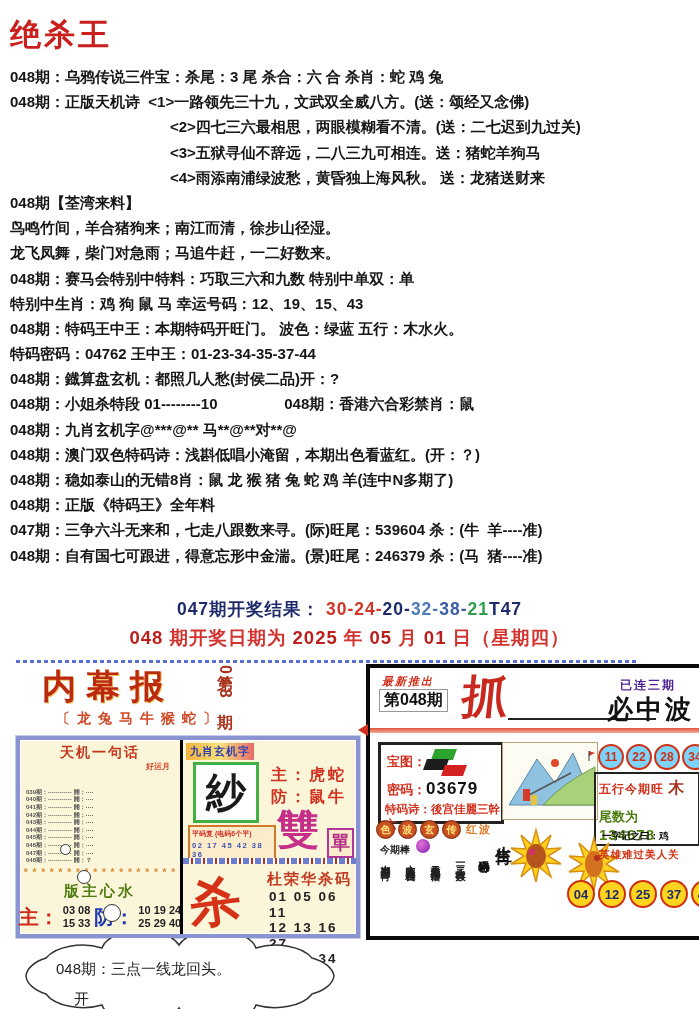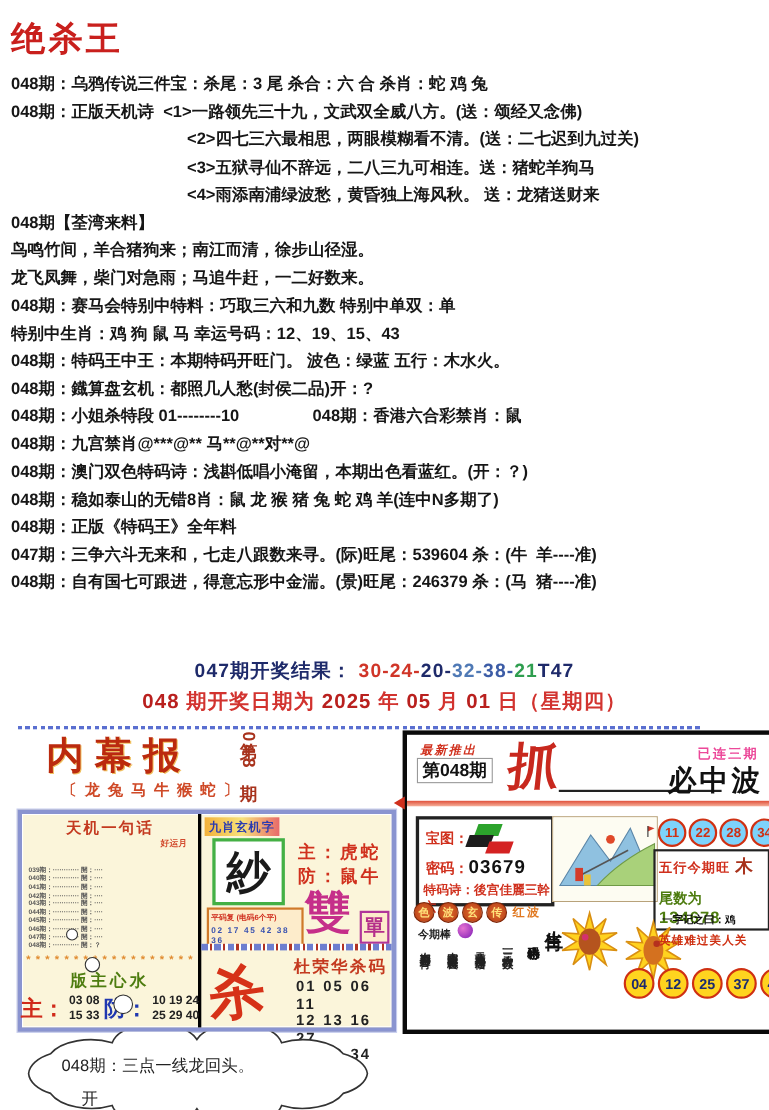--- a/index.html
+++ b/index.html
@@ -57,21 +57,21 @@
   .sha-rows div{line-height:15.5px;}
   .hole{position:absolute;background:#fff;border:1.5px solid #333;border-radius:50%;}
 
   
   .rf{position:absolute;left:366px;top:664px;width:330px;height:268px;border:4px solid #0a0a0a;background:#fff;}
   .rf-promo{position:absolute;left:12px;top:6px;font-size:11px;color:#d0301d;font-weight:bold;font-style:italic;letter-spacing:2px;}
   .rf-issue{position:absolute;left:9px;top:21px;font-size:16px;font-weight:bold;color:#111;border:1px solid #999;padding:0 4px;}
   .rf-zhua{position:absolute;left:92px;top:-2px;font-size:46px;color:#c8281e;font-weight:bold;transform:skewX(-6deg);
            font-family:"Liberation Serif",serif;}
   .rf-underline{position:absolute;left:138px;top:50px;width:148px;height:2px;background:#222;}
-  .rf-streak{position:absolute;right:10px;top:9px;font-size:12px;font-weight:bold;color:#ec4899;letter-spacing:2px;}
+  .rf-streak{position:absolute;right:24px;top:9px;font-size:12px;font-weight:bold;color:#4c1d95;letter-spacing:2px;}
   .rf-wave{position:absolute;right:6px;top:24px;font-size:26px;font-weight:bold;color:#111;letter-spacing:3px;
            font-family:"Liberation Serif",serif;}
   .rf-divider{position:absolute;left:0;top:60px;width:100%;height:5px;background:linear-gradient(#e0503a,#f5b09a);}
   .rf-arrow{position:absolute;left:-12px;top:56px;width:0;height:0;border-top:6px solid transparent;
             border-bottom:6px solid transparent;border-right:10px solid #d0301d;}
   .baotu-box{position:absolute;left:8px;top:74px;width:120px;height:76px;border:3px solid #222;}
   .baotu-label{position:absolute;left:6px;top:8px;font-size:13px;color:#d0301d;font-weight:bold;}
   .pg{position:absolute;width:22px;height:11px;transform:skewX(-20deg);}
   .mima-line{position:absolute;left:6px;top:34px;font-size:13px;color:#d0301d;font-weight:bold;}
   .mima-val{font-size:17px;color:#111;letter-spacing:1px;}
@@ -122,23 +122,24 @@
       <div class="line">048期：正版天机诗  &lt;1&gt;一路领先三十九，文武双全威八方。(送：颂经又念佛)</div>
       <div class="line" style="padding-left: 160px;">&lt;2&gt;四七三六最相思，两眼模糊看不清。(送：二七迟到九过关)</div>
       <div class="line" style="padding-left: 160px;">&lt;3&gt;五狱寻仙不辞远，二八三九可相连。送：猪蛇羊狗马</div>
       <div class="line" style="padding-left: 160px;">&lt;4&gt;雨添南浦绿波愁，黄昏独上海风秋。 送：龙猪送财来</div>
       <div class="line">048期【荃湾来料】</div>
       <div class="line">鸟鸣竹间，羊合猪狗来；南江而清，徐步山径湿。</div>
       <div class="line">龙飞凤舞，柴门对急雨；马追牛赶，一二好数来。</div>
       <div class="line">048期：赛马会特别中特料：巧取三六和九数 特别中单双：单</div>
       <div class="line">特别中生肖：鸡 狗 鼠 马 幸运号码：12、19、15、43</div>
       <div class="line">048期：特码王中王：本期特码开旺门。 波色：绿蓝 五行：木水火。</div>
+      <div class="line">特码密码：04762 王中王：01-23-34-35-37-44</div>
       <div class="line">048期：鐡算盘玄机：都照几人愁(封侯二品)开：?</div>
       <div class="line">048期：小姐杀特段 01--------10                048期：香港六合彩禁肖：鼠</div>
-      <div class="line">048期：九宫禁肖@***@** 马**@**对**@</div>
+      <div class="line">048期：九肖玄机字@***@** 马**@**对**@</div>
       <div class="line">048期：澳门双色特码诗：浅斟低唱小淹留，本期出色看蓝红。(开：？)</div>
       <div class="line">048期：稳如泰山的无错8肖：鼠 龙 猴 猪 兔 蛇 鸡 羊(连中N多期了)</div>
       <div class="line">048期：正版《特码王》全年料</div>
       <div class="line">047期：三争六斗无来和，七走八跟数来寻。(际)旺尾：539604 杀：(牛  羊----准)</div>
       <div class="line">048期：自有国七可跟进，得意忘形中金湍。(景)旺尾：246379 杀：(马  猪----准)</div>
     </div>
 
   <div class="result-line">
     <span style="color:#1e2a6a">047期开奖结果：</span>
     <span><span style="color: rgb(208, 53, 40);">30-</span><span style="color: rgb(208, 53, 40);">24-</span><span style="color: rgb(30, 42, 106);">20-</span><span style="color: rgb(79, 121, 181);">32-</span><span style="color: rgb(60, 92, 166);">38-</span><span style="color: rgb(47, 158, 79);">21</span><span style="color: rgb(30, 42, 106);">T47</span></span>

